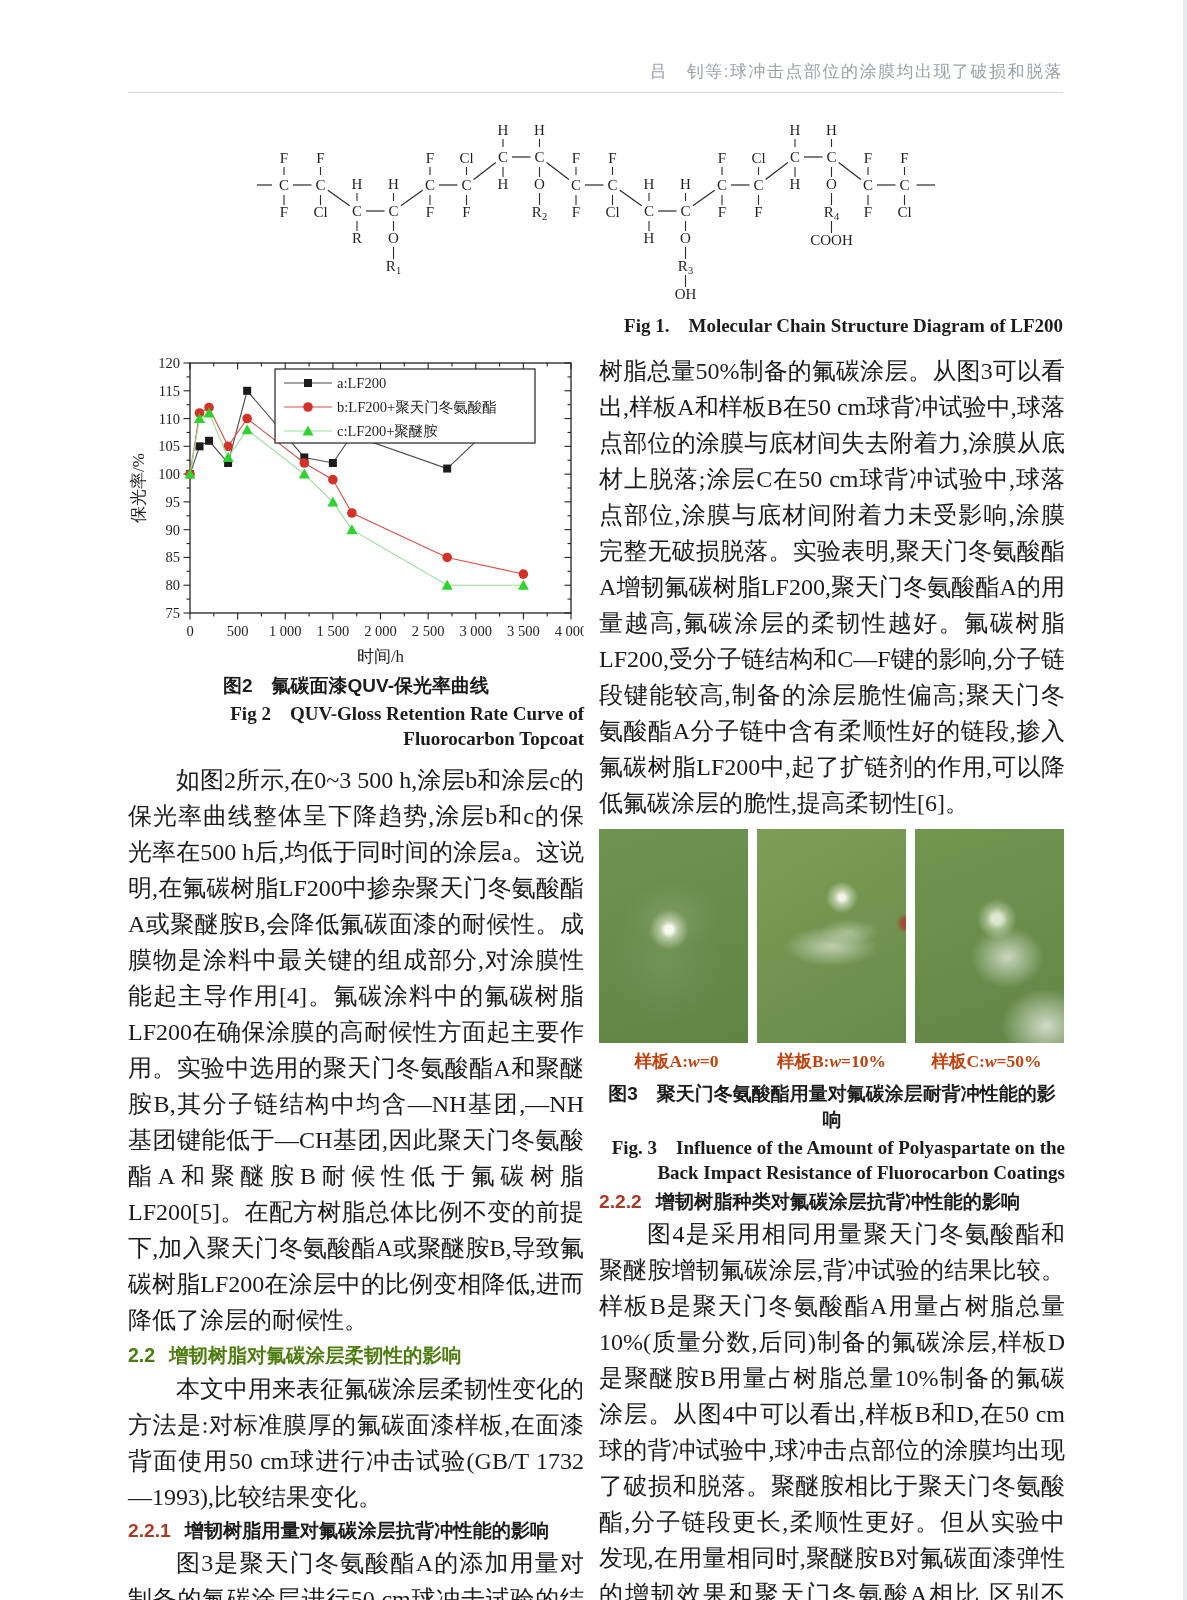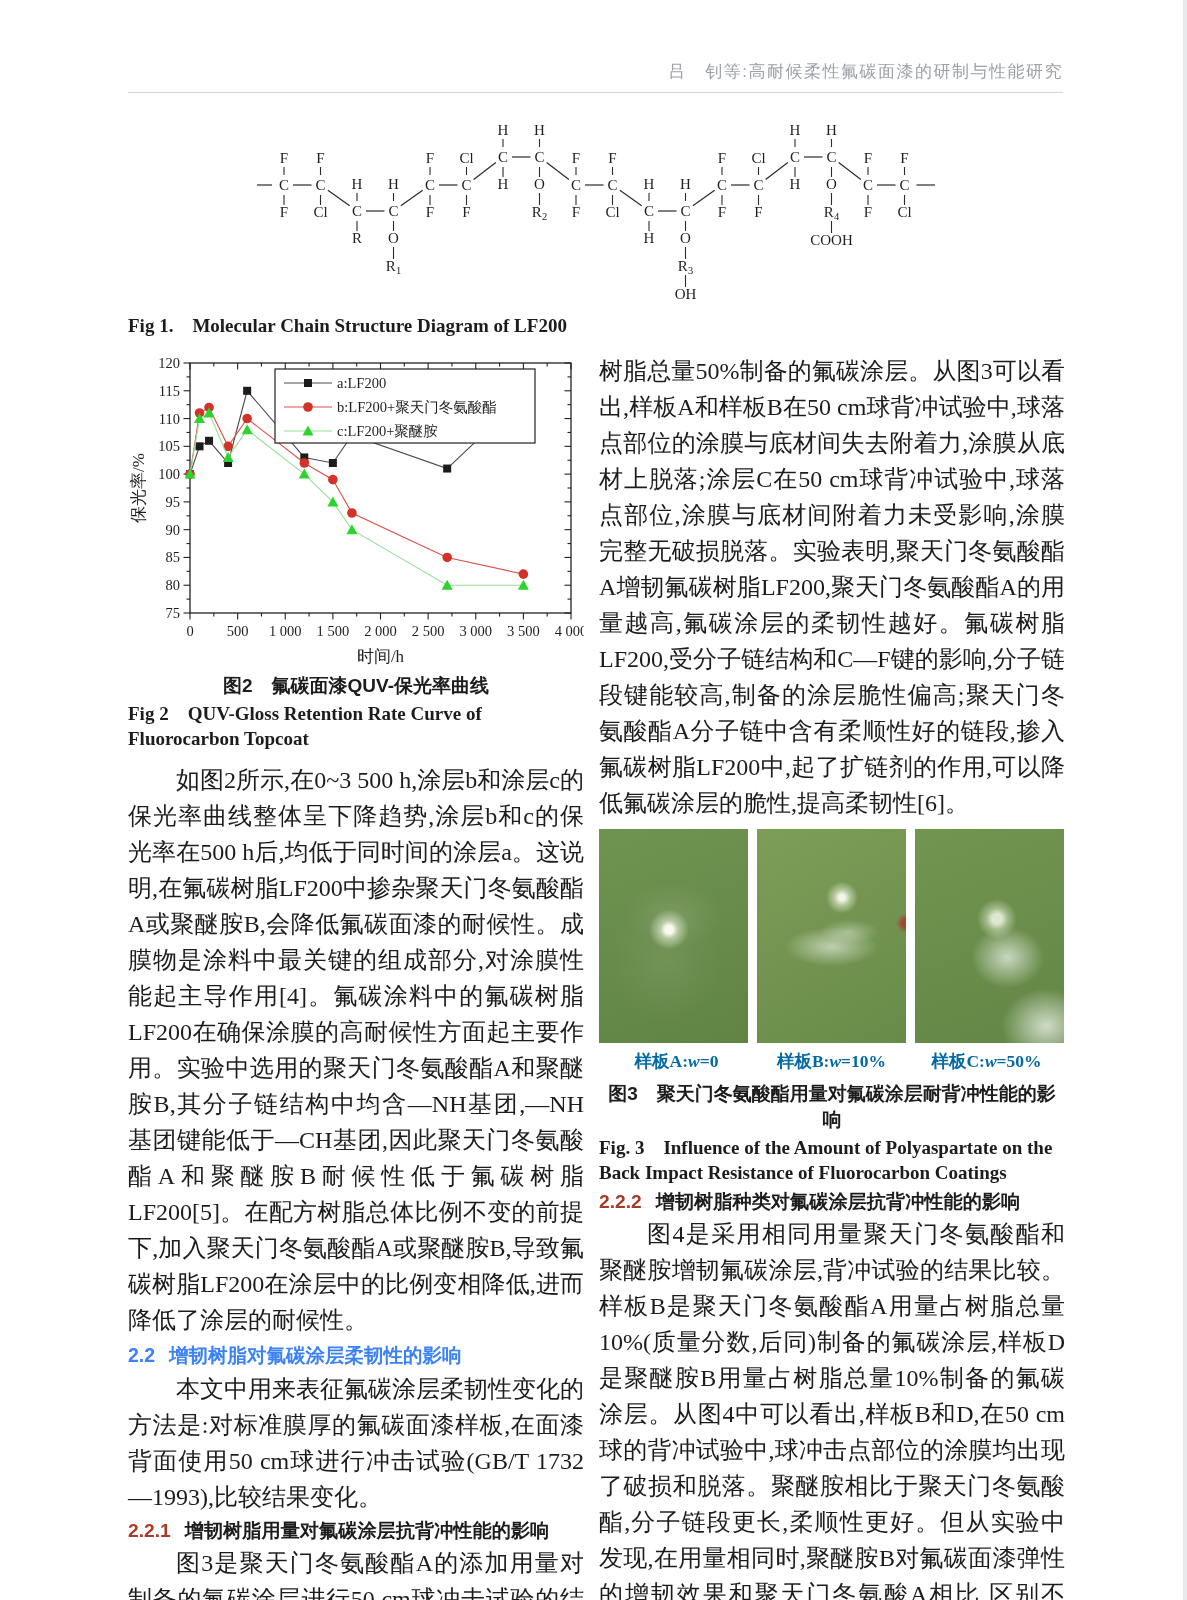--- a/index.html
+++ b/index.html
@@ -9,29 +9,29 @@
   }
   body::after{content:'';position:absolute;top:0;right:0;width:4px;height:100%;background:#e8eaec;}
   .page{box-sizing:border-box;height:1600px;padding:60px 124px 34px 128px;display:flex;flex-direction:column;}
 
   .running-head{text-align:right;color:#9aa1a9;font-size:17px;letter-spacing:1.5px;
     font-family:"Liberation Sans",sans-serif;}
   .head-rule{border:0;border-top:1.5px solid #d4d7db;margin:9px 0 0 0;}
 
   .fig1-wrap{text-align:center;margin-top:14px;}
   .cap-cn{font-family:"Liberation Sans",sans-serif;font-weight:bold;font-size:19px;text-align:center;margin:2px 0 0 0;}
-  .cap-en{font-family:"Liberation Serif",serif;font-weight:bold;font-size:19px;text-align:left;margin:2px 0 0 0;line-height:1.35;}
+  .cap-en{font-family:"Liberation Serif",serif;font-weight:bold;font-size:19px;text-align:right;margin:2px 0 0 0;line-height:1.35;}
 
   .columns{display:flex;gap:15px;margin-top:14px;}
   .col-left{width:456px;flex:none;}
   .col-right{width:466px;flex:none;}
 
   .para{font-size:24px;line-height:1.5;text-align:justify;margin:0;}
   .indent{text-indent:2em;}
-  .h2red{color:#3b82f6;font-family:"Liberation Sans",sans-serif;font-weight:bold;
+  .h2red{color:#4d7c0f;font-family:"Liberation Sans",sans-serif;font-weight:bold;
     font-size:19.5px;margin:4px 0 2px 0;}
   .h2red .hnum{margin-right:14px;}
   .h3{font-size:19.2px;margin:3px 0 1px 0;}
   .h3 .hnum{color:#a93b26;font-family:"Liberation Sans",sans-serif;font-weight:bold;margin-right:14px;}
 
   #chart2{width:456px;height:318px;}
 
   .photos{display:flex;gap:9px;margin-top:8px;}
   .photo{width:149px;height:214px;flex:none;}
   .photo-a{background:
@@ -45,37 +45,37 @@
     radial-gradient(ellipse 40px 16px at 62% 48%, rgba(255,255,255,0.35), rgba(255,255,255,0) 75%),
     radial-gradient(circle at 100% 44%, rgba(168,62,48,0.85) 0 4px, rgba(168,62,48,0) 10px),
     linear-gradient(150deg,#7d9e58,#688b49);}
   .photo-c{background:
     radial-gradient(circle at 55% 42%, rgba(250,253,240,0.8) 0 5px, rgba(240,246,225,0.4) 11px, rgba(255,255,255,0) 20px),
     radial-gradient(ellipse 52px 44px at 62% 60%, rgba(255,255,255,0.65), rgba(255,255,255,0) 70%),
     radial-gradient(ellipse 60px 50px at 88% 92%, rgba(255,255,255,0.7), rgba(255,255,255,0) 75%),
     linear-gradient(160deg,#729550,#628646);}
 
   .sample-labels{display:flex;margin-top:6px;}
-  .sample-label{width:155px;text-align:center;color:#0369a1;font-weight:bold;font-size:17.5px;}
+  .sample-label{width:155px;text-align:center;color:#c2410c;font-weight:bold;font-size:17.5px;}
   .sample-label .ivar{font-style:italic;}
 
   .fig3-caps{margin-top:8px;}
   .footer{margin-top:auto;display:flex;justify-content:flex-end;align-items:center;}
   .f-text{text-align:right;margin-right:9px;}
   .f-cn{font-family:"Liberation Sans",sans-serif;font-weight:bold;font-size:20px;color:#4c5f72;line-height:1.05;}
   .f-en{font-size:11.5px;color:#93a0ac;}
   .f-bar{width:3px;height:40px;background:#4c5f72;margin-right:9px;}
   .f-num{font-size:25px;color:#4c5f72;}
 </style>
 </head>
 <body>
 
 <div class="page">
 
-  <div class="running-head">吕　钊等:高耐候柔性氟碳面漆的研制与性能研究</div>
+  <div class="running-head">吕　钊等:球冲击点部位的涂膜均出现了破损和脱落</div>
   <hr class="head-rule">
 
   <div class="fig1-wrap">
     <div id="molecule"><svg width="690" height="200" viewBox="0 0 690 200">
           <line x1="6" y1="78" x2="21" y2="78" stroke="#2b2b2b" stroke-width="1.2"></line>
           <line x1="665.5" y1="78" x2="684" y2="78" stroke="#2b2b2b" stroke-width="1.2"></line>
           <line x1="42" y1="78" x2="60.5" y2="78" stroke="#2b2b2b" stroke-width="1.2"></line>
           <line x1="76.83037995672608" y1="83.22164051711994" x2="98.66962004327392" y2="98.77835948288006" stroke="#2b2b2b" stroke-width="1.2"></line>
           <line x1="115" y1="104" x2="133.5" y2="104" stroke="#2b2b2b" stroke-width="1.2"></line>
           <line x1="149.83037995672606" y1="98.77835948288006" x2="171.66962004327394" y2="83.22164051711994" stroke="#2b2b2b" stroke-width="1.2"></line>

